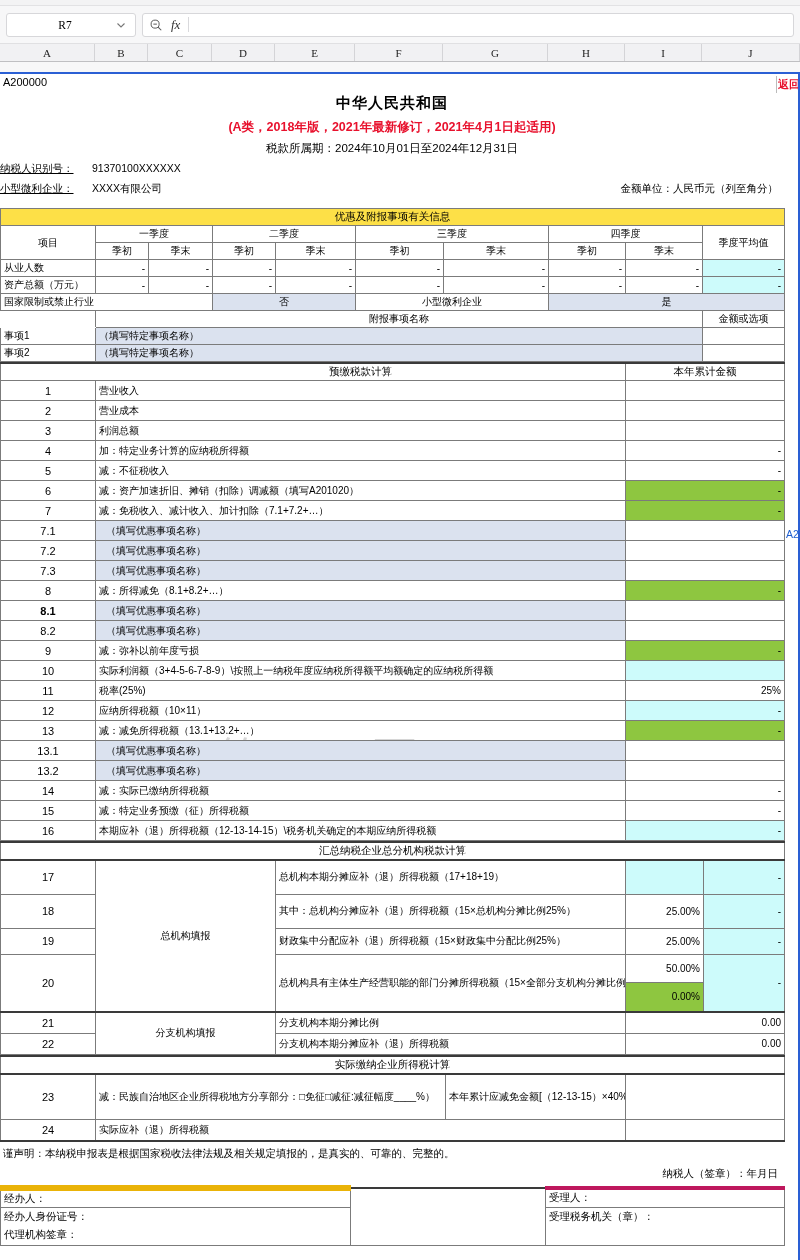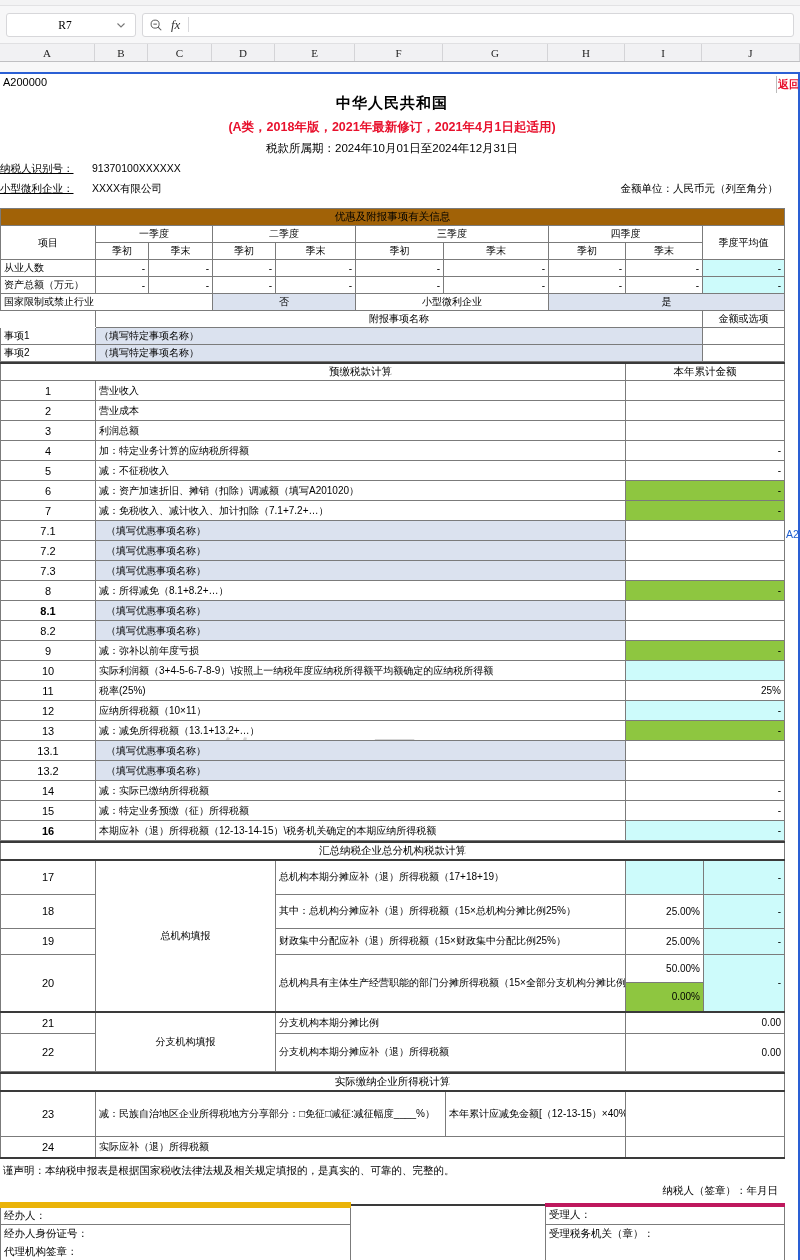--- a/index.html
+++ b/index.html
@@ -65,21 +65,21 @@
     border:1px solid #7b7b7b; padding:1px 3px; vertical-align:middle;
     font-weight:normal; overflow:hidden; white-space:nowrap;
   }
   .bandhdr { text-align:center; font-weight:bold; font-size:10.5px; height:15px; }
   .ctr { text-align:center; }
   .rgt { text-align:right; }
   .num { text-align:center; font-weight:bold; font-size:11px; }
   .grn { background:#8ec640; }
   .cyn { background:#cdfbfb; }
   .bgy { background:#dbe2ef; }
-  .bgy2 { background:#a16207; }
+  .bgy2 { background:#fde047; }
   .wrapc { white-space:normal; }
   .thickTop { border-top:2px solid #3a3a3a !important; }
   .thickBot { border-bottom:2px solid #3a3a3a !important; }
 
   
   .watermark {
     position:absolute; left:218px; top:655px; font-size:42px; color:rgba(120,120,120,.30);
     font-family:"Liberation Serif",serif; letter-spacing:18px; pointer-events:none; user-select:none;
     font-weight:500;
   }
@@ -361,21 +361,21 @@
               <td class="num" style="height: 20px;">14</td>
               <td>减：实际已缴纳所得税额</td>
               <td class="rgt">-</td>
             </tr>
             <tr>
               <td class="num" style="height: 20px;">15</td>
               <td>减：特定业务预缴（征）所得税额</td>
               <td class="rgt">-</td>
             </tr>
             <tr>
-              <td class="num" style="height: 20px; font-weight: bold;">16</td>
+              <td class="num" style="height: 20px;">16</td>
               <td>本期应补（退）所得税额（12-13-14-15）\税务机关确定的本期应纳所得税额</td>
               <td class="rgt cyn">-</td>
             </tr>
           </tbody>
       </table>
 
       <table class="frm">
         <colgroup>
             <col style="width:95px">
             <col style="width:180px">
@@ -415,21 +415,21 @@
           </td>
           <td class="rgt cyn">-</td>
         </tr>
         <tr>
           <td class="num thickTop" style="height:21px">21</td>
           <td rowspan="2" class="ctr thickTop">分支机构填报</td>
           <td class="thickTop">分支机构本期分摊比例</td>
           <td colspan="2" class="rgt thickTop">0.00</td>
         </tr>
         <tr>
-          <td class="num" style="height:38px">22</td>
+          <td class="num" style="height:21px">22</td>
           <td>分支机构本期分摊应补（退）所得税额</td>
           <td colspan="2" class="rgt">0.00</td>
         </tr>
       </tbody>
         </table>
 
       <table class="frm">
         <colgroup>
             <col style="width:95px">
             <col style="width:350px">

